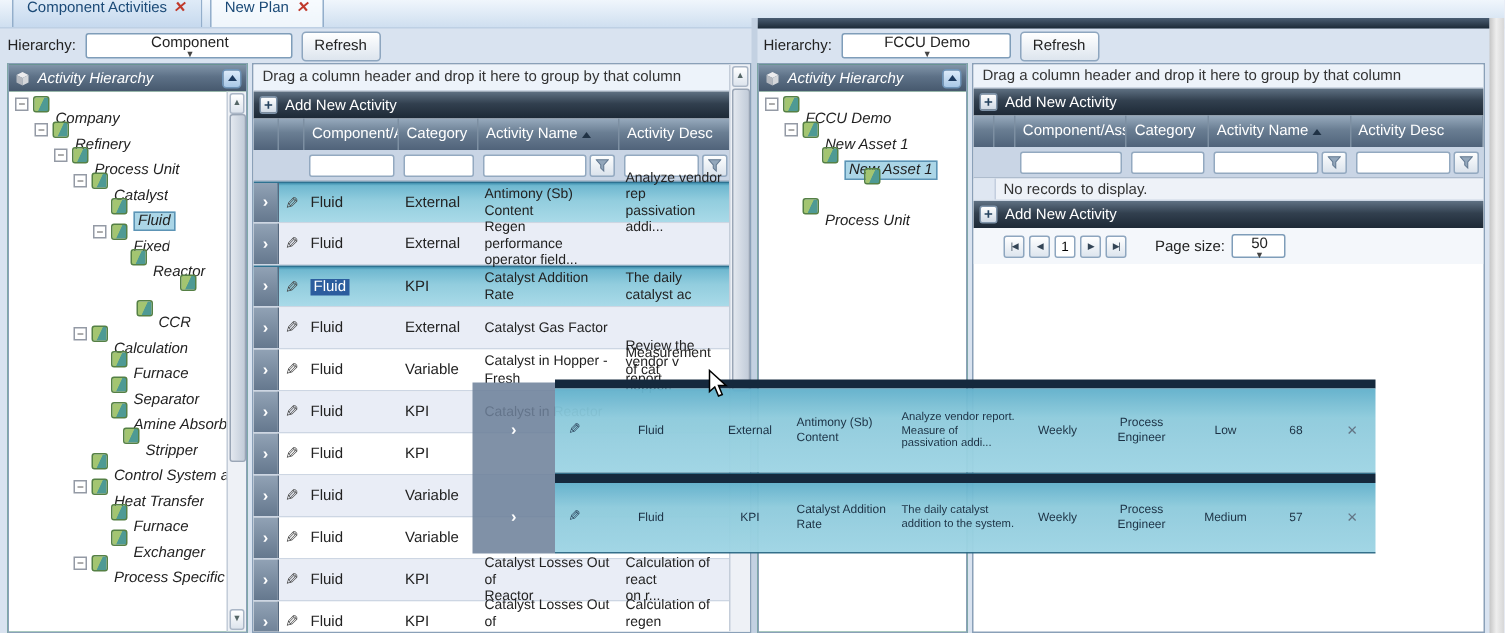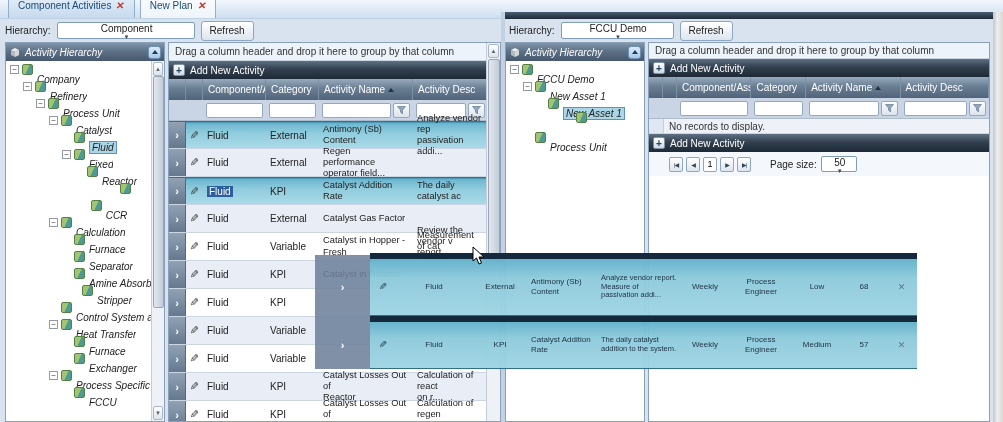--- a/index.html
+++ b/index.html
@@ -255,25 +255,20 @@
           <span class="nicon"></span>
           <span class="tlabel">Exchanger</span>
         </div>
         <div class="titem" style="padding-left: 43px;">
           <span class="toggle">−</span>
           <span class="nicon"></span>
           <span class="tlabel">Process Specific</span>
         </div>
         <div class="titem" style="padding-left: 56px;">
           <span class="tspacer"></span>
-          <span class="nicon"></span>
-          <span class="tlabel">FCCU</span>
-        </div>
-        <div class="titem" style="padding-left: 56px;">
-          <span class="tspacer"></span>
         </div>
       </div>
   </div>
 
   <div class="grid" id="mgrid">
     <div class="ghint">Drag a column header and drop it here to group by that column</div>
     <div class="gtool">
       <div class="plus">+</div>
       <span>Add New Activity</span>
     </div>

